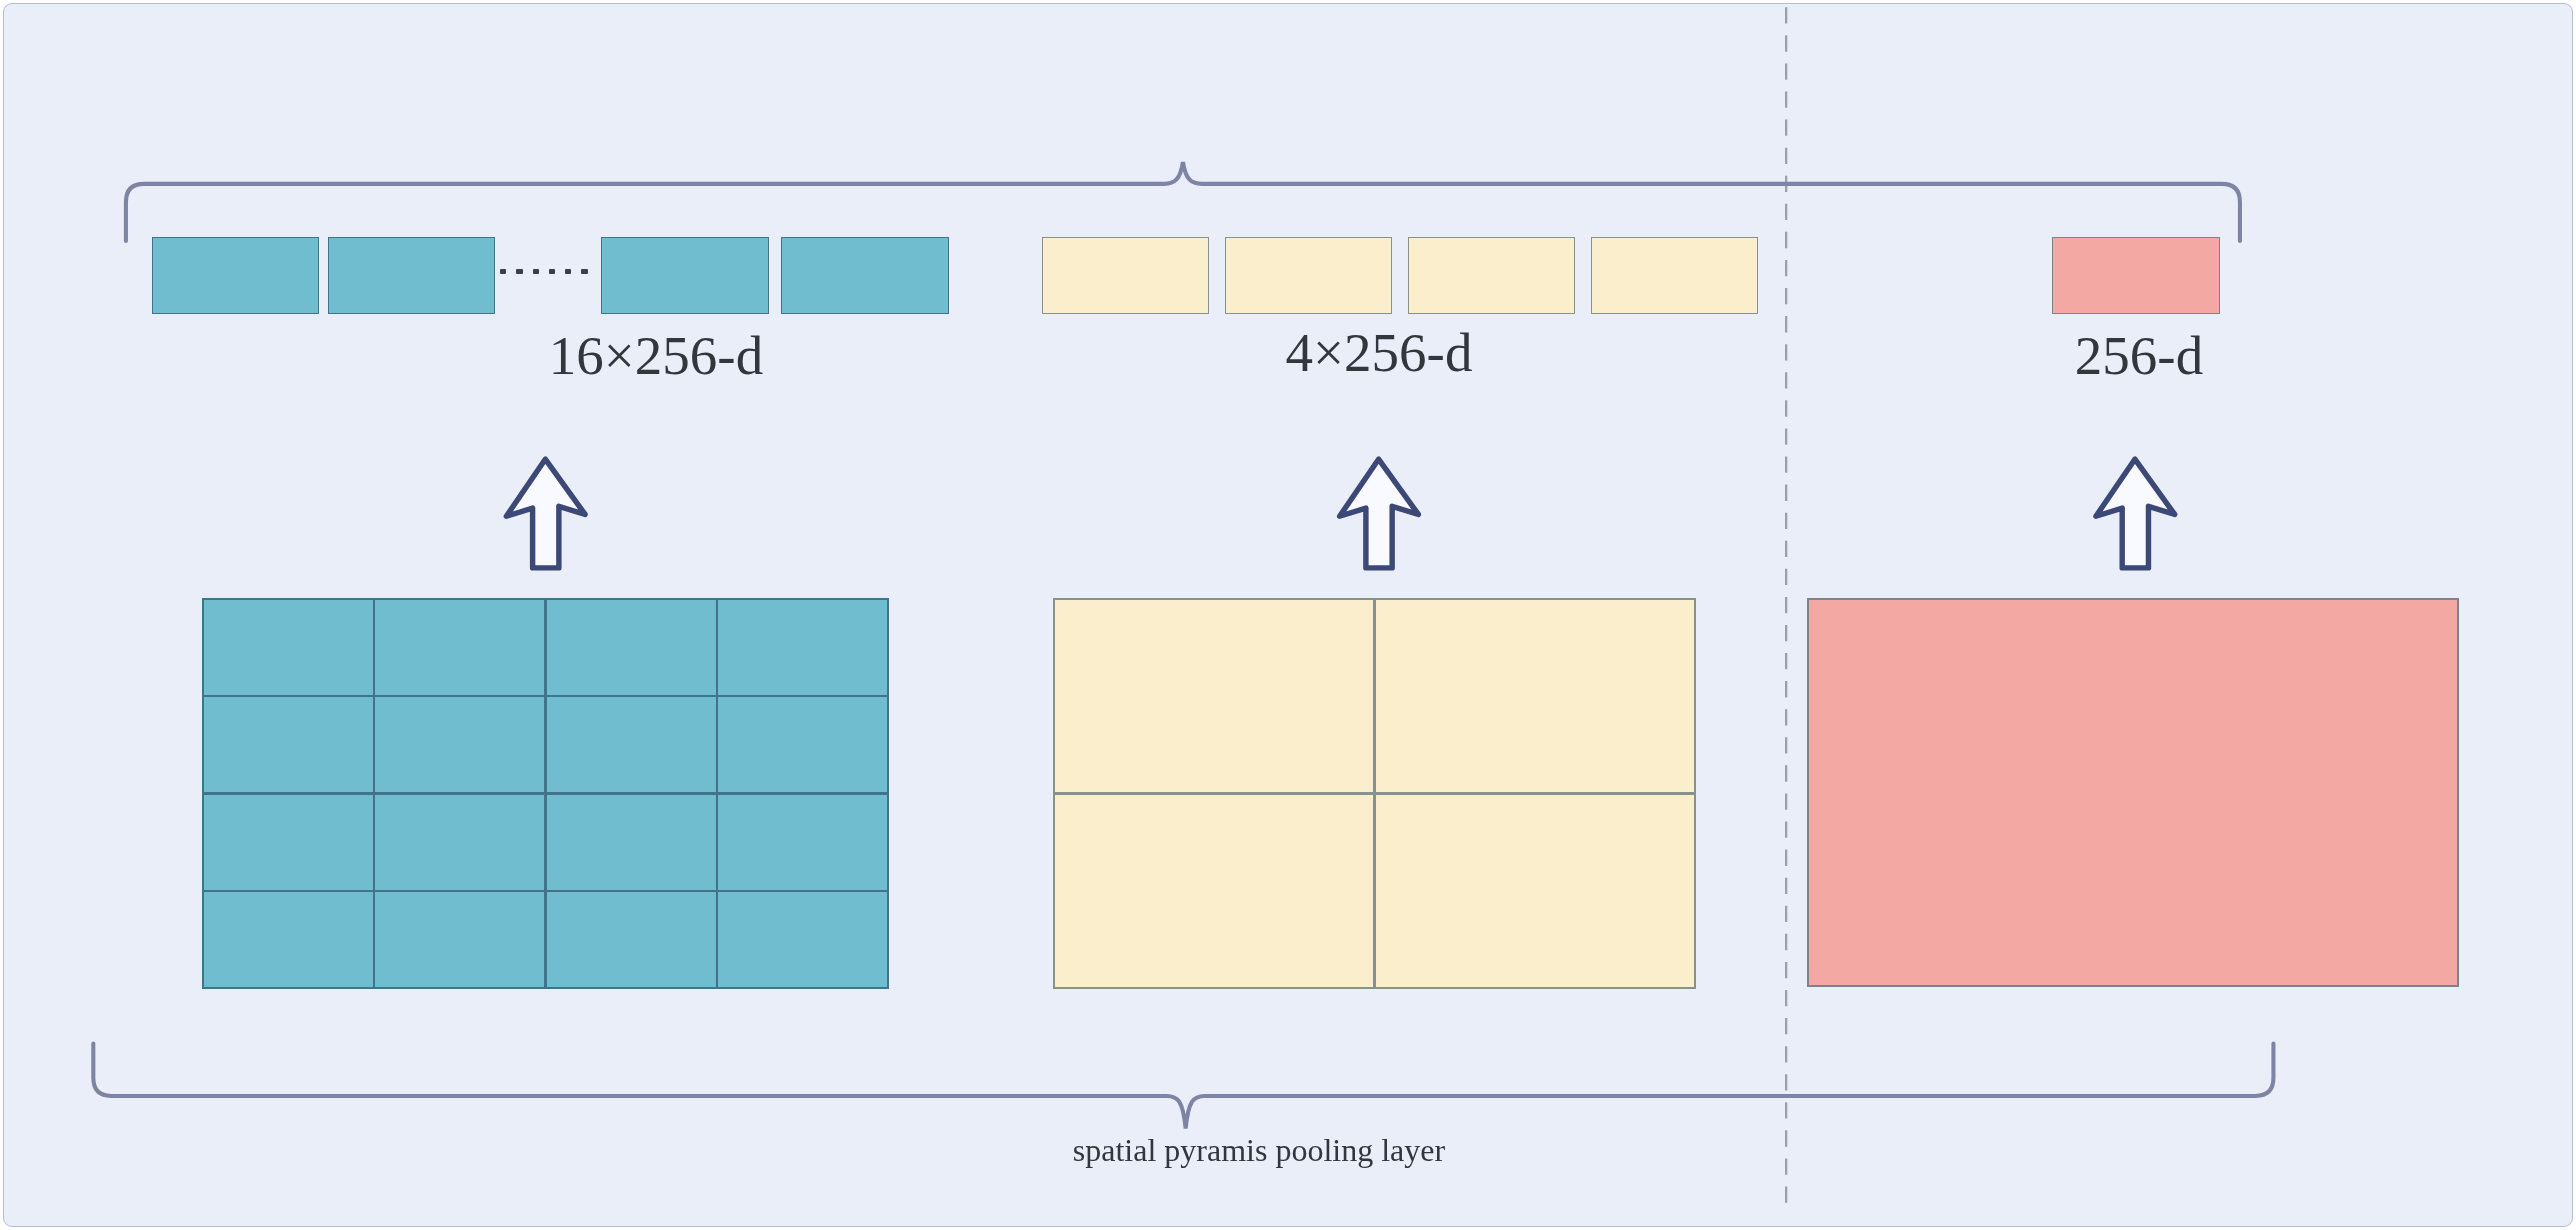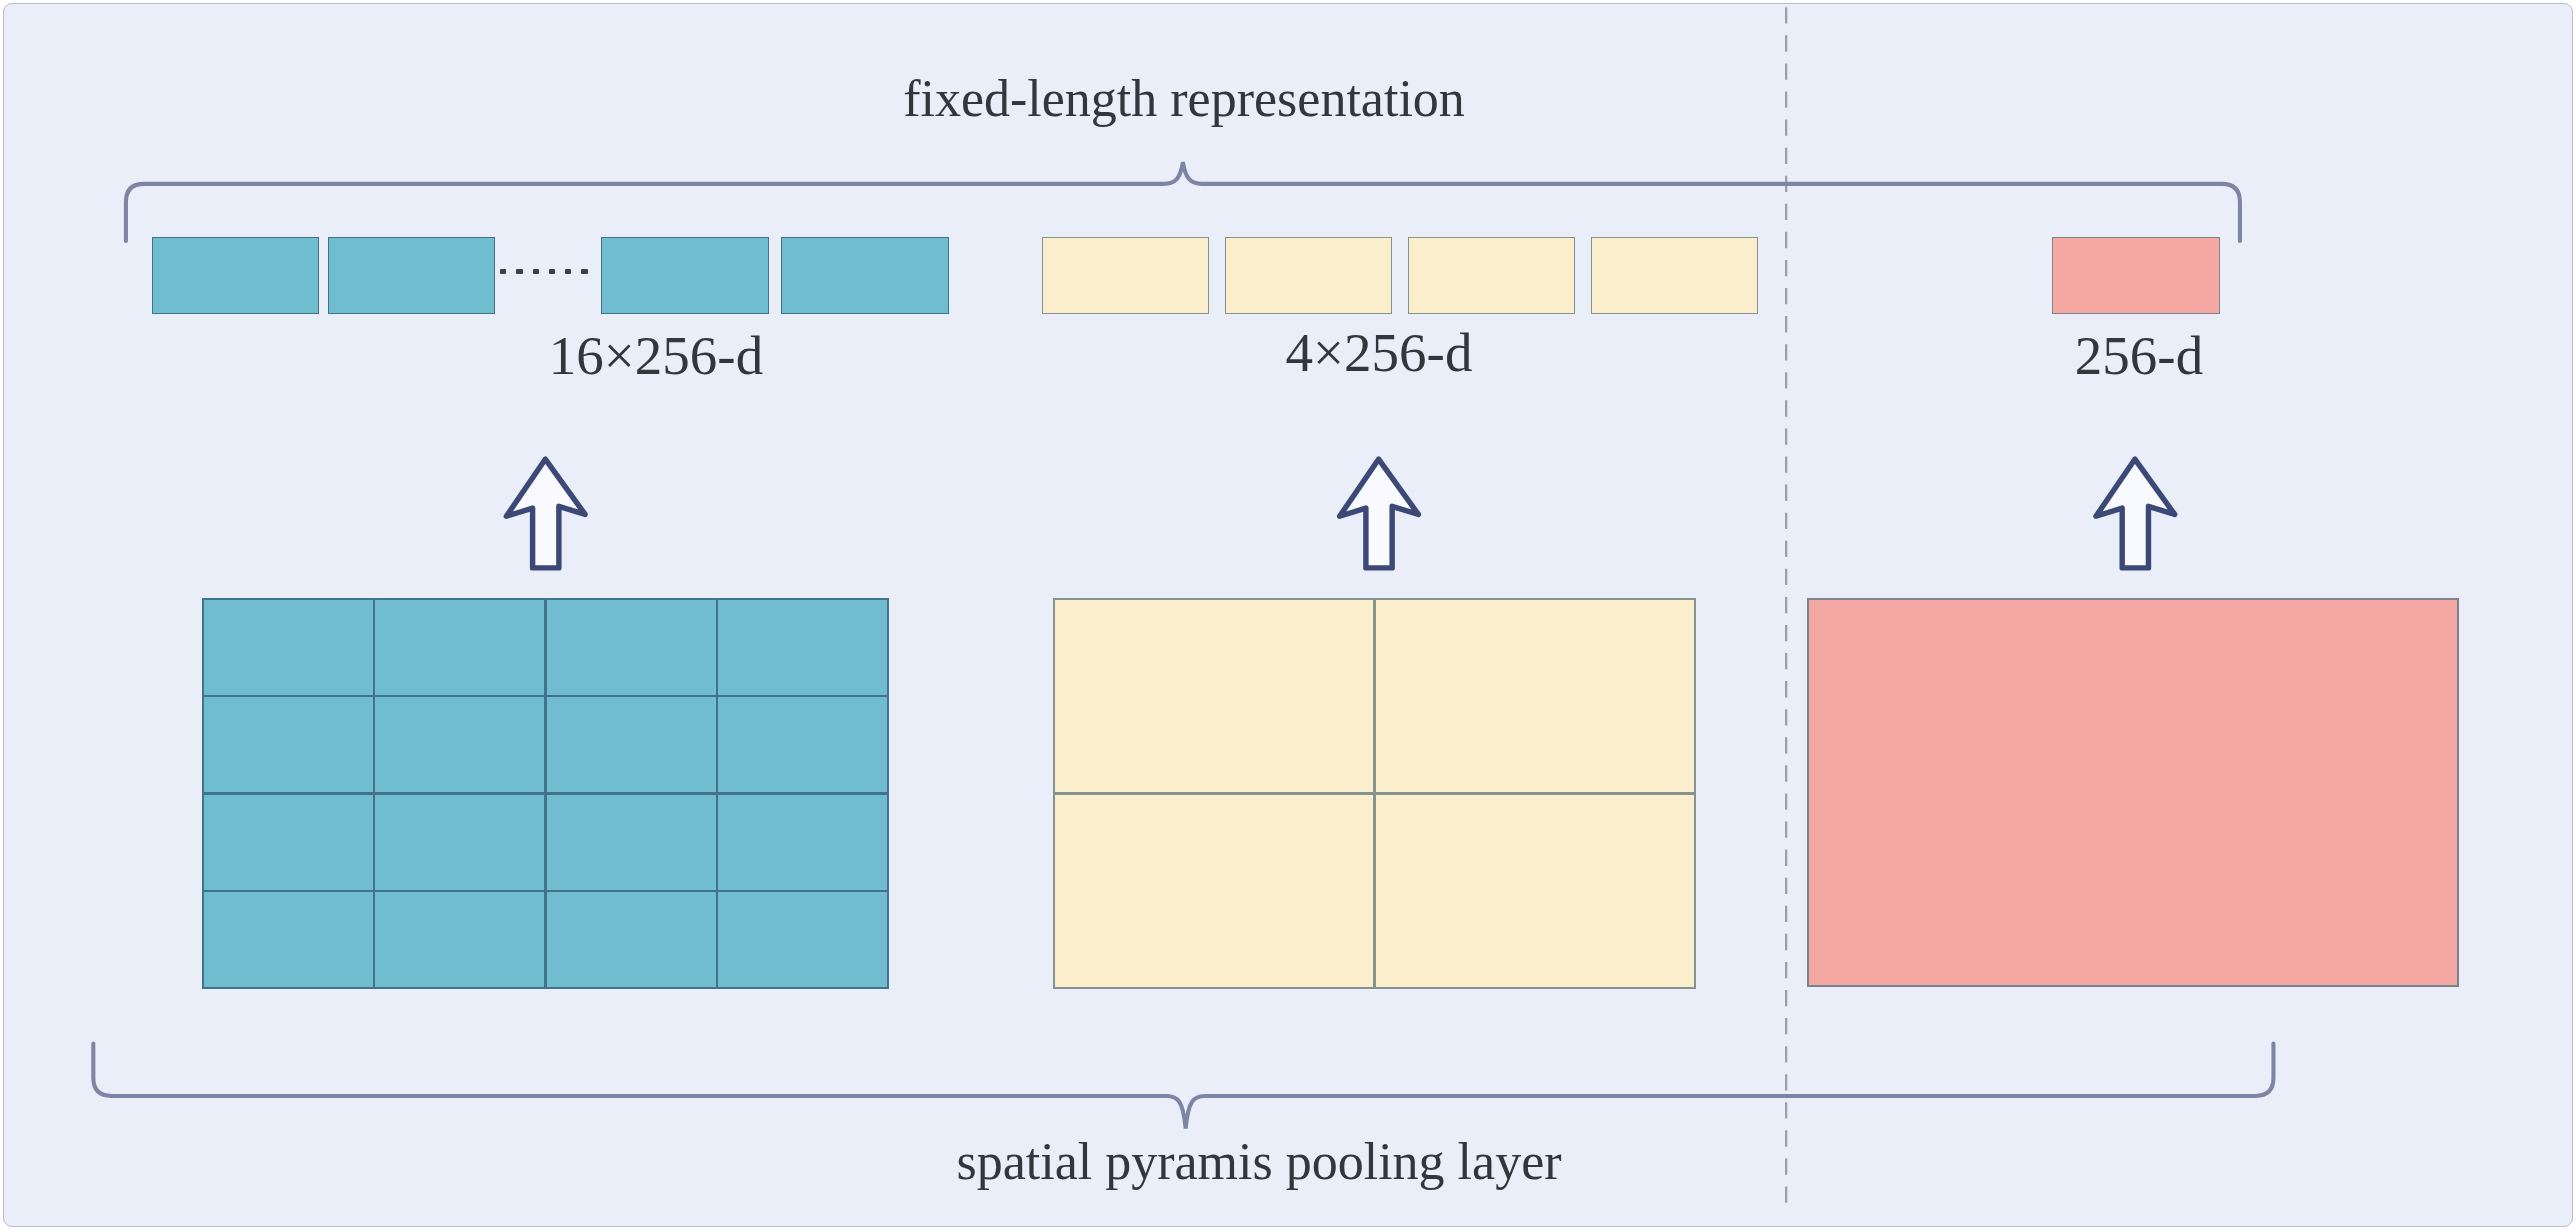--- a/index.html
+++ b/index.html
@@ -18,21 +18,21 @@
   svg.overlay{position:absolute;left:0;top:0;width:2576px;height:1230px;}
   .brace{fill:none;stroke:var(--brace,#7e84a4);stroke-width:4.5;stroke-linecap:round;}
   .divider{stroke:var(--dashed-divider,#9aa0aa);stroke-width:2.5;stroke-dasharray:18 13;}
   .arrow{fill:var(--arrow-fill,#f8faff);stroke:var(--arrow-outline,#3c4977);stroke-width:6;stroke-linejoin:round;}
   .txt{
     position:absolute;transform:translateX(-50%);
     color:var(--text,#32373d);white-space:nowrap;
   }
   .title{font-size:52px;}
   .dimlabel{font-size:55px;}
-  .bottomlabel{font-size:52px;}
+  .bottomlabel{font-size:32px;}
   .vecbox{position:absolute;height:77px;box-sizing:border-box;}
   .vec-blue{background:var(--blue-fill,#6fbdcf);border:1.8px solid var(--blue-border,#42738b);}
   .vec-yellow{background:var(--yellow-fill,#faeecd);border:1.8px solid var(--yellow-border,#85928d);}
   .vec-pink{background:var(--pink-fill,#f3a8a3);border:1.8px solid var(--pink-border,#7d838b);}
   .dots{position:absolute;left:500px;top:269px;display:flex;gap:10px;}
   .dots span{width:6.3px;height:5.4px;background:#3b4047;border-radius:0.9px;display:block;}
   .pgrid{position:absolute;top:598px;height:391px;box-sizing:border-box;display:grid;gap:2.7px;}
   .grid-blue{
     left:202px;width:687px;
     background:var(--blue-border,#42738b);border:2.7px solid var(--blue-border,#42738b);
@@ -62,21 +62,20 @@
 
     <path class="brace" d="M139 266 L139 223 Q139 203 159 203 L1285 203 C1297 203 1303 198 1306 179 C1309 198 1315 203 1327 203 L2453 203 Q2473 203 2473 223 L2473 266"></path>
 
     <path class="brace" d="M103 1152 L103 1190 Q103 1210 123 1210 L1288 1210 C1300 1210 1306 1215 1309 1246 C1312 1215 1318 1210 1330 1210 L2490 1210 Q2510 1210 2510 1190 L2510 1152"></path>
 
     <path class="arrow" d="M602 507 L559 570 L588 561 L588 627 L617 627 L617 559 L646 568 Z"></path>
     <path class="arrow" d="M1522 507 L1479 570 L1508 561 L1508 627 L1537 627 L1537 559 L1566 568 Z"></path>
     <path class="arrow" d="M2357 507 L2314 570 L2343 561 L2343 627 L2372 627 L2372 559 L2401 568 Z"></path>
   </svg>
 
-  <div class="txt title" style="left:1184px;top:69px;">fixed-length representation</div>
 
   <div class="vecbox vec-blue" style="left:152px;top:237px;width:167px;"></div>
   <div class="vecbox vec-blue" style="left:328px;top:237px;width:167px;"></div>
   <div class="dots">
     <span></span>
       <span></span>
       <span></span>
       <span></span>
       <span></span>
       <span></span>

